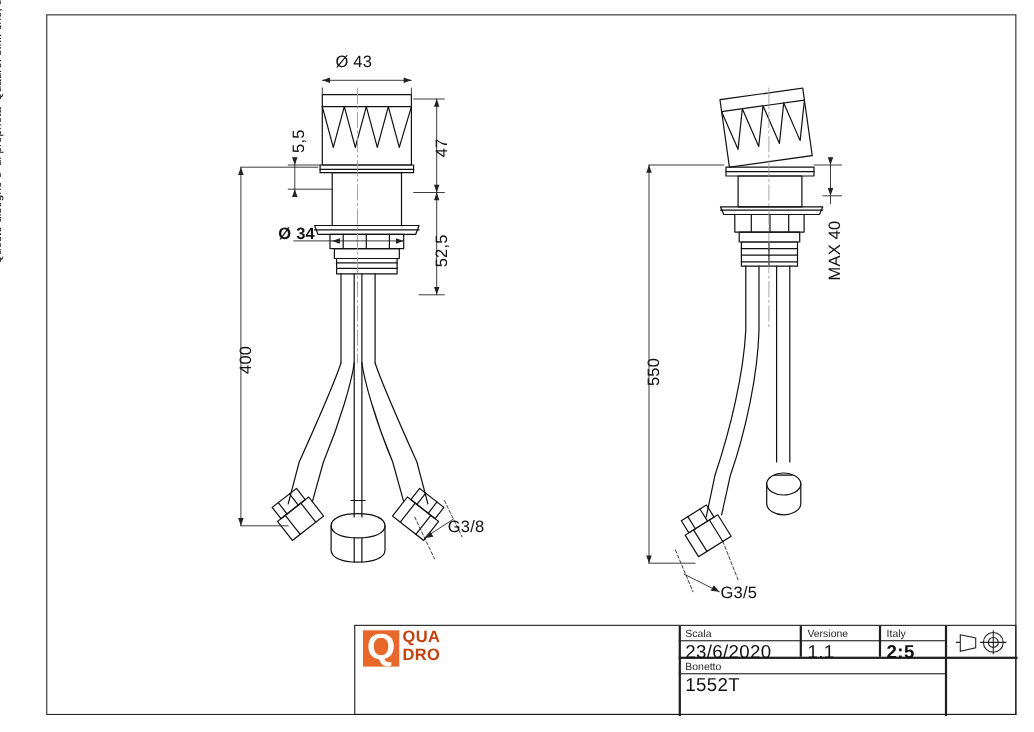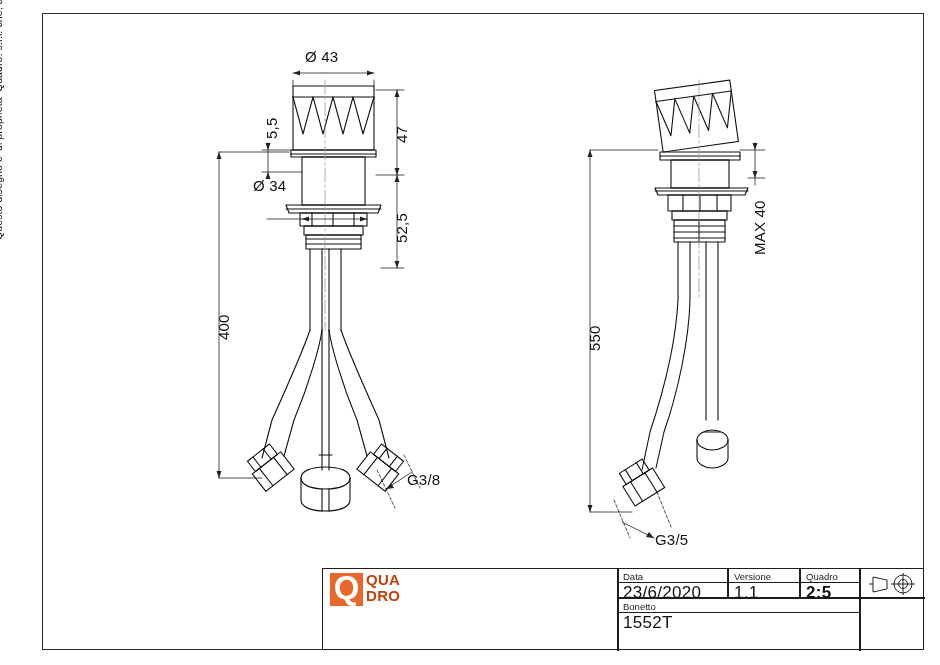--- a/index.html
+++ b/index.html
@@ -231,46 +231,46 @@
       <line x1="622" y1="522" x2="654" y2="538"></line>
       <path d="M654 538 L646 537 L649 532 Z" fill="#222" stroke="none"></path>
     </g>
     </g>
   </svg>
 
   <div class="dim" style="left:305px;top:48px;">Ø 43</div>
   <div class="dim rot" style="left:393px;top:143px;">47</div>
   <div class="dim rot" style="left:263px;top:139px;">5,5</div>
   <div class="dim rot" style="left:393px;top:243px;">52,5</div>
-  <div class="dim" style="left:253px;top:177px;">Ø 34</div>
+  <div class="dim" style="left:253px;top:204px;font-weight:bold;">Ø 34</div>
   <div class="dim rot" style="left:215px;top:340px;">400</div>
   <div class="dim" style="left:407px;top:471px;">G3/8</div>
 
   <div class="dim rot" style="left:751px;top:255px;">MAX 40</div>
   <div class="dim rot" style="left:586px;top:351px;">550</div>
   <div class="dim" style="left:655px;top:531px;">G3/5</div>
 
   <div class="tb tb-main">
 
     <div class="tbline" style="left:294px;top:0;width:1.5px;height:82px;"></div>
     <div class="tbline" style="left:404px;top:0;width:1.5px;height:28px;"></div>
     <div class="tbline" style="left:476px;top:0;width:1.5px;height:28px;"></div>
     <div class="tbline" style="left:536px;top:0;width:1.5px;height:82px;"></div>
 
     <div class="tbline" style="left:294px;top:28px;width:308px;height:1.5px;"></div>
     <div class="tbline" style="left:294px;top:13px;width:242px;height:1px;"></div>
     <div class="tbline" style="left:294px;top:43px;width:242px;height:1px;"></div>
 
-    <div class="cell clab" style="left:296px;top:1px;">Data</div>
+    <div class="cell clab" style="left:296px;top:1px;">Scala</div>
     <div class="cell cval" style="left:296px;top:13px;">23/6/2020</div>
 
     <div class="cell clab" style="left:407px;top:1px;text-align:center;">Versione</div>
     <div class="cell cval" style="left:407px;top:13px;">1.1</div>
 
-    <div class="cell clab" style="left:479px;top:1px;">Quadro</div>
+    <div class="cell clab" style="left:479px;top:1px;">Italy</div>
     <div class="cell cval" style="left:479px;top:13px;font-weight:bold;">2:5</div>
 
     <div class="cell clab" style="left:296px;top:31px;">Bonetto</div>
     <div class="cell cval" style="left:296px;top:43px;">1552T</div>
 
     <svg style="position:absolute;left:546px;top:3px;" width="52" height="23" viewBox="0 0 52 23">
       <g fill="none" stroke="#222" stroke-width="1">
         <path d="M4 5 L18 8 L18 17 L4 20 Z"></path>
         <circle cx="34" cy="12" r="9"></circle>
         <circle cx="34" cy="12" r="4.5"></circle>

